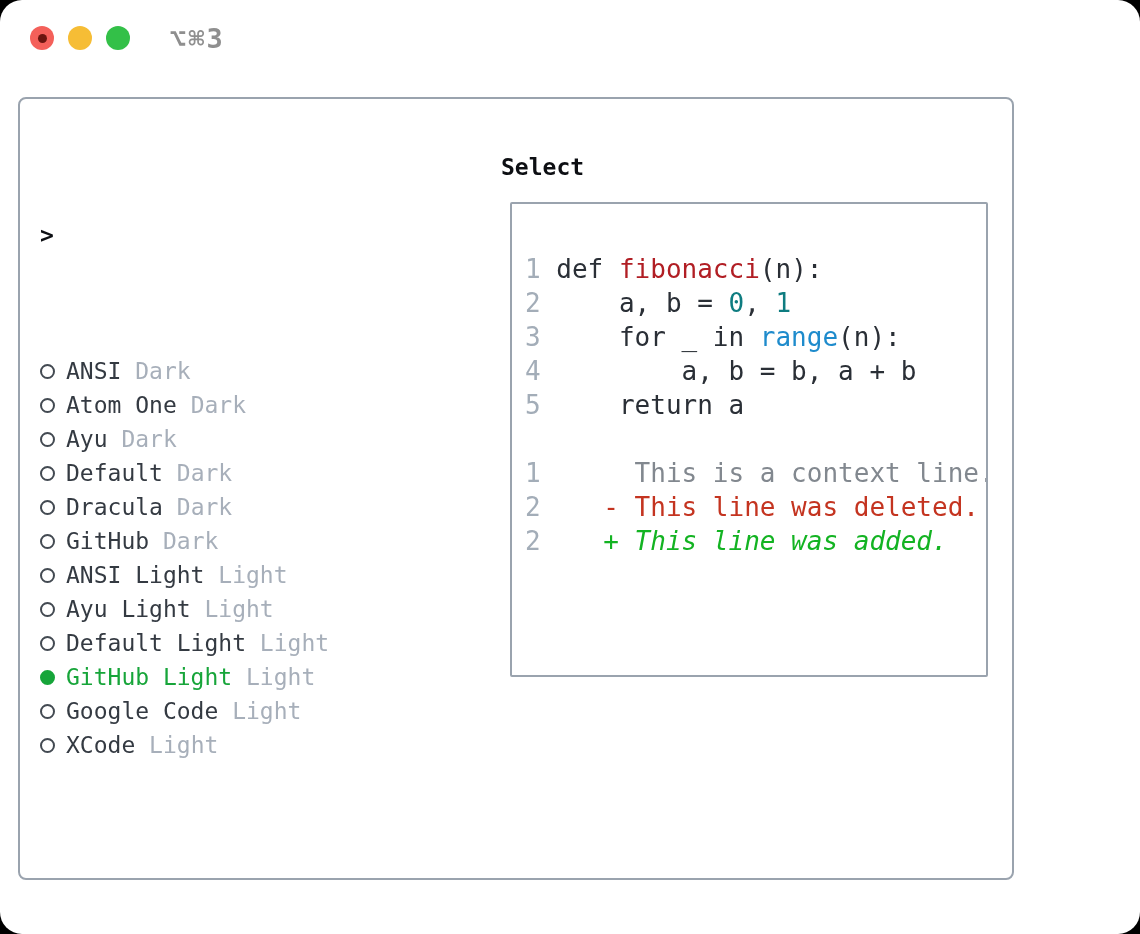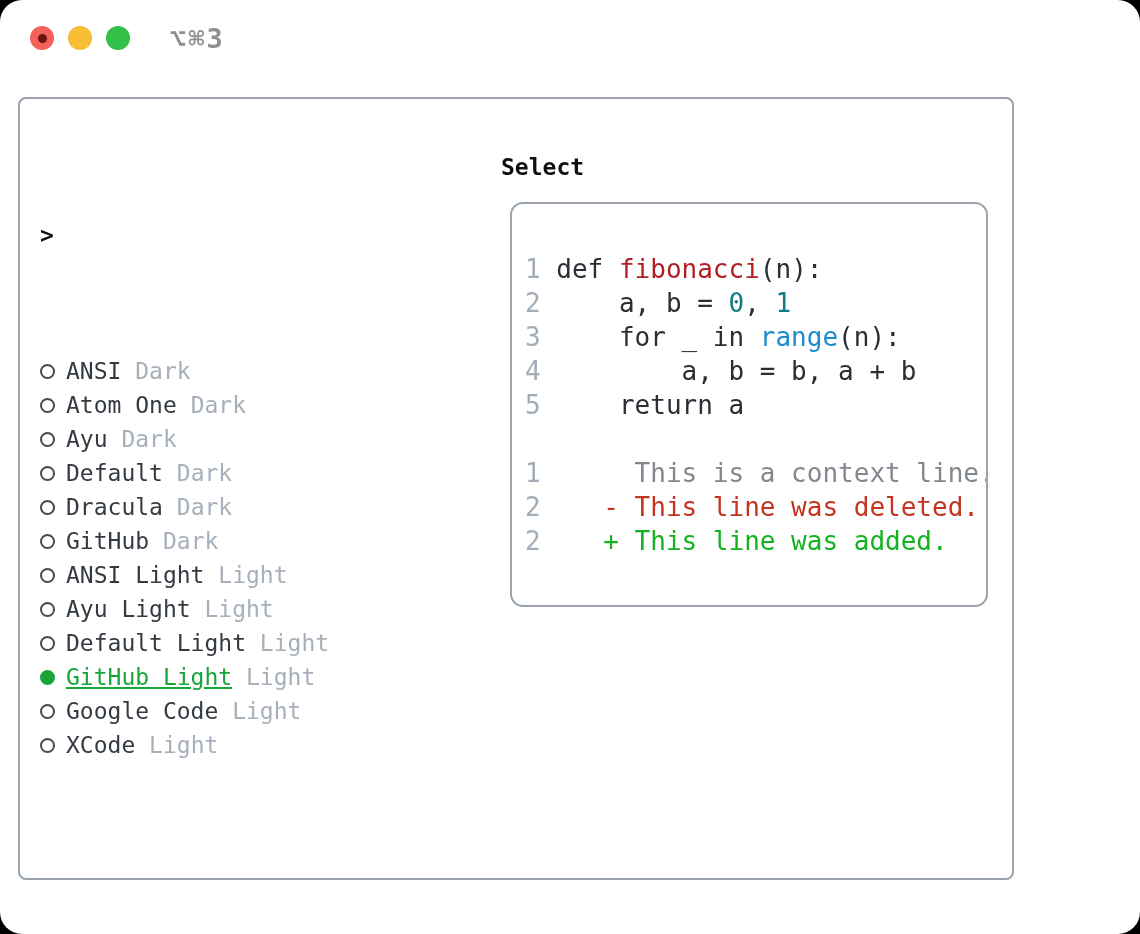--- a/index.html
+++ b/index.html
@@ -34,38 +34,38 @@
          border:2px solid var(--border);border-radius:8px;background:#fff;}
   
   .left{position:absolute;left:20px;top:51px;font-size:23px;line-height:34px;white-space:pre;}
   .row{height:34px;display:flex;align-items:center;}
   .marker{display:inline-flex;width:26px;align-items:center;flex:0 0 auto;}
   .prompt{font-weight:bold;color:var(--ink);}
   .radio{width:15px;height:15px;box-sizing:border-box;border:2px solid #434a52;border-radius:50%;}
   .radio.sel{background:var(--sel-green);border-color:var(--sel-green);}
   .h1{font-weight:bold;color:var(--ink);}
   .t-name{color:var(--ink2);}
-  .t-name.sel{color:var(--sel-green);text-decoration:underline;}
+  .t-name.sel{color:var(--sel-green);}
   .t-variant{color:var(--muted);}
   .spacer{height:34px;}
   
   .right{position:absolute;left:490px;top:51px;}
   .preview-title{font-size:23px;line-height:34px;font-weight:bold;color:var(--ink);margin-left:-9px;}
-  .preview-box{margin-top:18px;width:478px;height:405px;box-sizing:border-box;
-               border:2px solid var(--border);border-radius:13px;background:#fff;
+  .preview-box{margin-top:18px;width:478px;height:475px;box-sizing:border-box;
+               border:2px solid var(--border);border-radius:2px;background:#fff;
                padding:48px 0 4px 13px;font-size:26px;line-height:34px;white-space:pre;overflow:hidden;}
   .code-line{height:34px;}
   .ln{color:#a3adb8;}
   .pln{color:#2a2f36;}
   .fn{color:var(--fn-red);}
   .num{color:var(--num-teal);}
   .bi{color:var(--bi-blue);}
   .ctx{color:#82888f;}
   .del{color:var(--del-red);text-align:center;}
-  .add{color:var(--add-green);}
+  .add{color:var(--add-green);font-style:italic;}
 </style>
 </head>
 <body>
 
 <div class="window">
   <div class="titlebar">
     <div class="tl red">
       <div class="tl-dot"></div>
     </div>
     <div class="tl yellow"></div>

